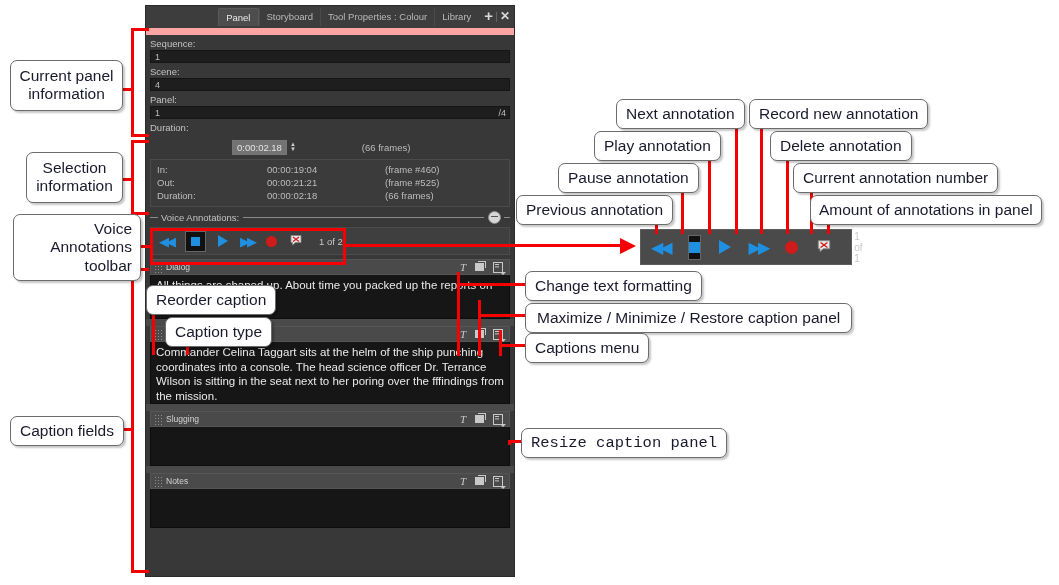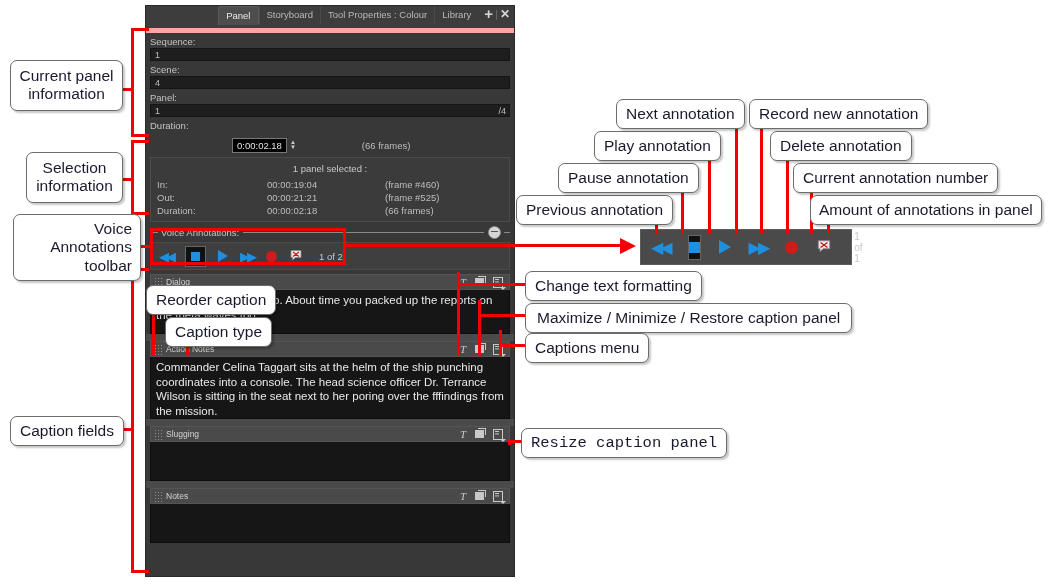--- a/index.html
+++ b/index.html
@@ -21,39 +21,39 @@
   .rline.h{height:3px;}
   .rline.v{width:3px;}
 
   
   #app{
     position:absolute;left:145px;top:5px;width:370px;height:572px;
     background:#383838;border:1px solid #2b2b2b;box-sizing:border-box;
     z-index:10;overflow:hidden;
   }
   
-  .tabbar{height:22px;background:#3d3d3d;display:flex;align-items:flex-start;
-    justify-content:flex-end;border-bottom:5px solid #fca5a5;}
+  .tabbar{height:22px;background:#3d3d3d;display:flex;align-items:center;
+    justify-content:flex-end;border-bottom:7px solid #fca5a5;}
   .tab{font-size:9.5px;color:#b9b9b9;padding:4px 7px 4px 7px;
     border-left:1px solid #4a4a4a;line-height:1;}
   .tab.active{background:#4d4d4d;color:#e8e8e8;border:1px solid #5a5a5a;
     border-bottom:none;border-radius:2px 2px 0 0;}
   .tabicons{display:flex;align-items:center;gap:2px;padding:0 4px 3px 6px;color:#d8d8d8;}
   .tabicons .pl{font-size:15px;font-weight:bold;line-height:1;}
   .tabicons .sep{color:#6a6a6a;font-size:11px;}
   .tabicons .cl{font-size:12px;font-weight:bold;line-height:1;}
 
   
   .fld-label{font-size:9.5px;color:#c3c3c3;padding:3px 0 1px 4px;}
   .fld{background:#1e1e1e;border:1px solid #151515;height:13px;
     margin:0 4px;font-size:9px;color:#bdbdbd;padding:1px 0 0 4px;
     display:flex;align-items:center;box-sizing:border-box;position:relative;}
   .fld .suffix{position:absolute;right:3px;color:#bdbdbd;font-size:9px;}
   .durrow{display:flex;align-items:center;height:20px;margin-top:3px;}
-  .durspin{margin-left:86px;background:#000000;border:1px solid #777;
+  .durspin{margin-left:86px;background:#737373;border:1px solid #777;
     color:#e3e3e3;font-size:9.5px;padding:1px 4px;}
   .spinarrows{display:flex;flex-direction:column;margin-left:3px;color:#d0d0d0;
     font-size:6px;line-height:5px;}
   .frames{margin-left:66px;font-size:9.5px;color:#bdbdbd;}
 
   
   .grp{display:flex;align-items:center;height:14px;margin:3px 4px 0 4px;}
   .grp .dash{width:8px;height:1px;background:#8a8a8a;margin-right:3px;}
   .grp .gtxt{font-size:9.5px;color:#c3c3c3;white-space:nowrap;}
   .grp .line{flex:1;height:1px;background:#8a8a8a;margin:0 4px;}
@@ -146,21 +146,20 @@
       <span class="durspin">0:00:02.18</span>
       <span class="spinarrows">
         <span>▲</span>
         <span>▼</span>
       </span>
       <span class="frames">(66 frames)</span>
     </div>
   </div>
 
   <div class="selbox">
-    <div class="seltitle">1 panel selected :</div>
     <div class="selrow">
       <span class="c1">In:</span>
       <span class="c2">00:00:19:04</span>
       <span>(frame #460)</span>
     </div>
     <div class="selrow">
       <span class="c1">Out:</span>
       <span class="c2">00:00:21:21</span>
       <span>(frame #525)</span>
     </div>

